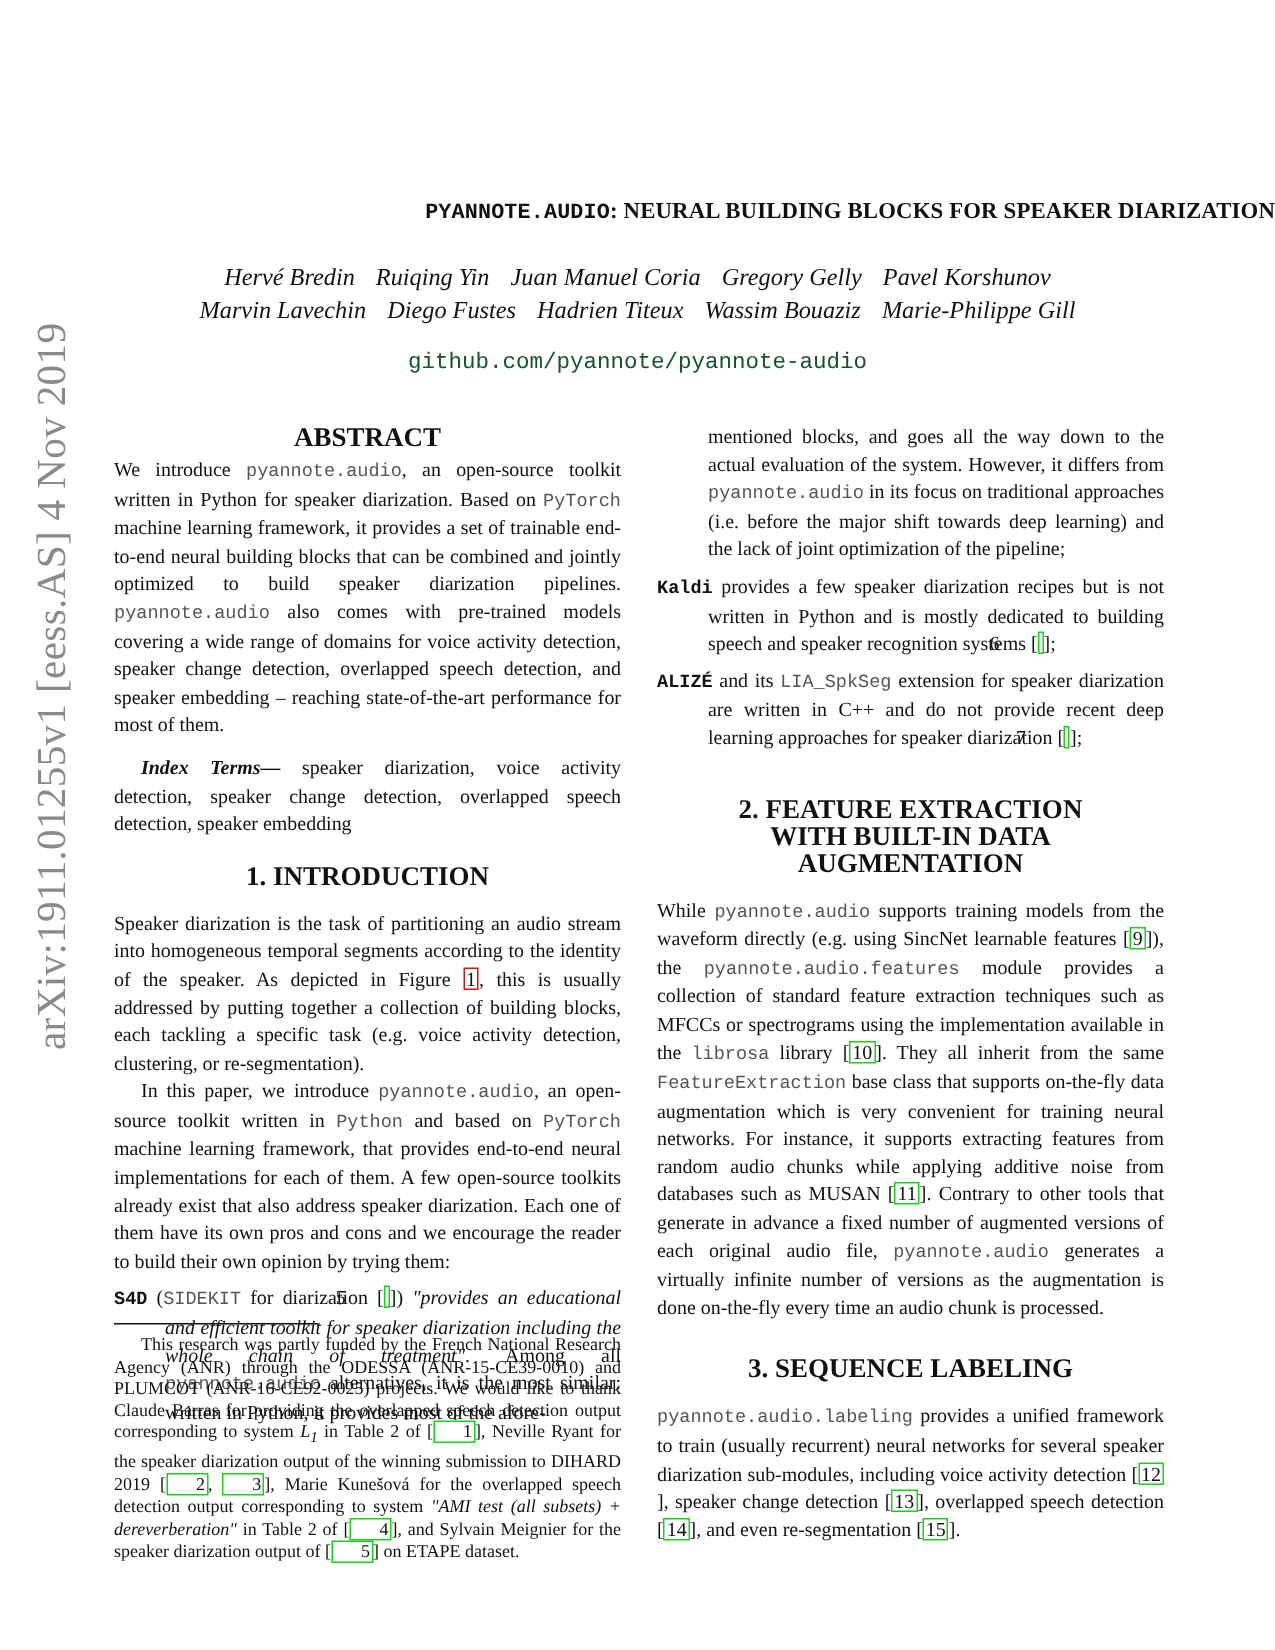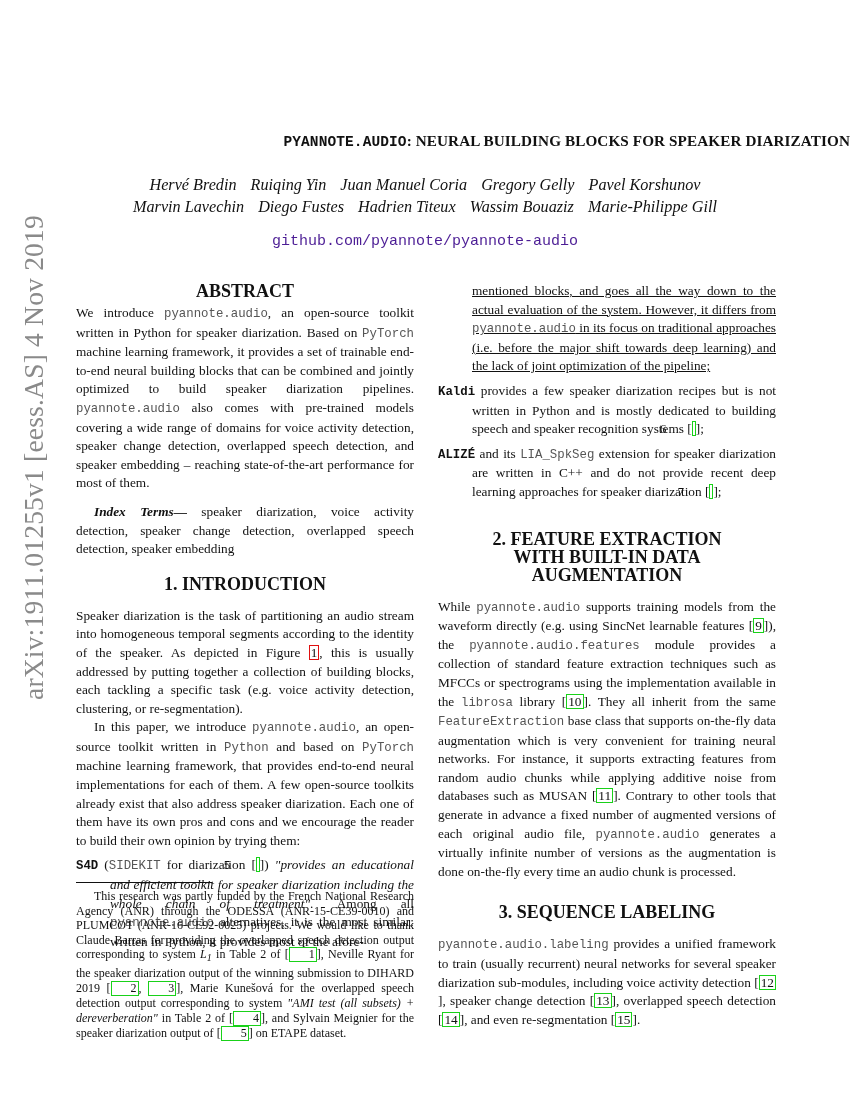--- a/index.html
+++ b/index.html
@@ -7,21 +7,21 @@
          font-family: "Liberation Serif", "DejaVu Serif", serif; color: #111; }
   .mono { font-family: "Liberation Mono", "DejaVu Sans Mono", monospace; color: #555; font-size: 0.93em; }
   .monob { font-family: "Liberation Mono", "DejaVu Sans Mono", monospace; font-weight: bold; color: #111; font-size: 0.93em; }
   .title { position: absolute; top: 132px; left: 0; width: 850px; text-align: right;
            font-weight: bold; font-size: 15.2px; letter-spacing: 0.1px; }
   .title .monob { font-size: 14.5px; }
   .authors { position: absolute; top: 174px; left: 0; width: 850px; text-align: center;
              font-style: italic; font-size: 16.2px; line-height: 22px; }
   .authors span { margin: 0 5px; }
   .repo { position: absolute; top: 233px; left: 0; width: 850px; text-align: center;
-          font-family: "Liberation Mono", "DejaVu Sans Mono", monospace; font-size: 15px; color: #4c1d95; }
+          font-family: "Liberation Mono", "DejaVu Sans Mono", monospace; font-size: 15px; color: #14532d; }
   .stamp { position: absolute; left: 18px; top: 700px; transform-origin: 0 0; transform: rotate(-90deg);
            font-family: "Liberation Serif", "DejaVu Serif", serif; font-size: 27.5px; color: #8a8a8a;
            white-space: nowrap; letter-spacing: 0.2px; }
   .col { position: absolute; font-size: 13.3px; line-height: 18.6px; text-align: justify; }
   .col-left { left: 76px; top: 282px; width: 338px; }
   .col-right { left: 438px; top: 282px; width: 338px; }
   h2 { font-size: 18px; font-weight: bold; text-align: center; margin: 0; line-height: 18px; }
   p { margin: 0; }
   .indent { text-indent: 18px; }
   .cite { display: inline-block; border: 1.3px solid #19d119; line-height: 13px; padding: 0 1px; }
@@ -85,21 +85,21 @@
     <div class="footrule"></div>
     <div class="footnote" style="margin-top:6px;">
       <p>
         <span>This research was partly funded by the French National Research Agency (ANR) through the ODESSA (ANR-15-CE39-0010) and PLUMCOT (ANR-16-CE92-0025) projects. We would like to thank Claude Barras for providing the overlapped speech detection output corresponding to system </span><em><span>L</span><sub>1</sub></em><span> in Table 2 of </span>[<span class="cite">1</span>]<span>, Neville Ryant for the speaker diarization output of the winning submission to DIHARD 2019 </span>[<span class="cite">2</span>, <span class="cite">3</span>]<span>, Marie Kunešová for the overlapped speech detection output corresponding to system </span><em>"AMI test (all subsets) + dereverberation"</em><span> in Table 2 of </span>[<span class="cite">4</span>]<span>, and Sylvain Meignier for the speaker diarization output of </span>[<span class="cite">5</span>]<span> on ETAPE dataset.</span>
       </p>
     </div>
   </div>
 </div>
 
 <div class="col col-right">
-  <p style="padding-left:34px;text-decoration:underline;">
+  <p style="padding-left:34px;">
     <span>mentioned blocks, and goes all the way down to the actual evaluation of the system. However, it differs from </span><span class="mono">pyannote.audio</span><span> in its focus on traditional approaches (i.e. before the major shift towards deep learning) and the lack of joint optimization of the pipeline;</span>
   </p>
   <p class="item">
     <span class="monob">Kaldi</span><span> provides a few speaker diarization recipes but is not written in Python and is mostly dedicated to building speech and speaker recognition systems </span>[<span class="cite">6</span>]<span>;</span>
   </p>
   <p class="item">
     <span class="monob">ALIZÉ</span><span> and its </span><span class="mono">LIA_SpkSeg</span><span> extension for speaker diarization are written in C++ and do not provide recent deep learning approaches for speaker diarization </span>[<span class="cite">7</span>]<span>;</span>
   </p>
 
   <h2 style="margin-top:28px;">

